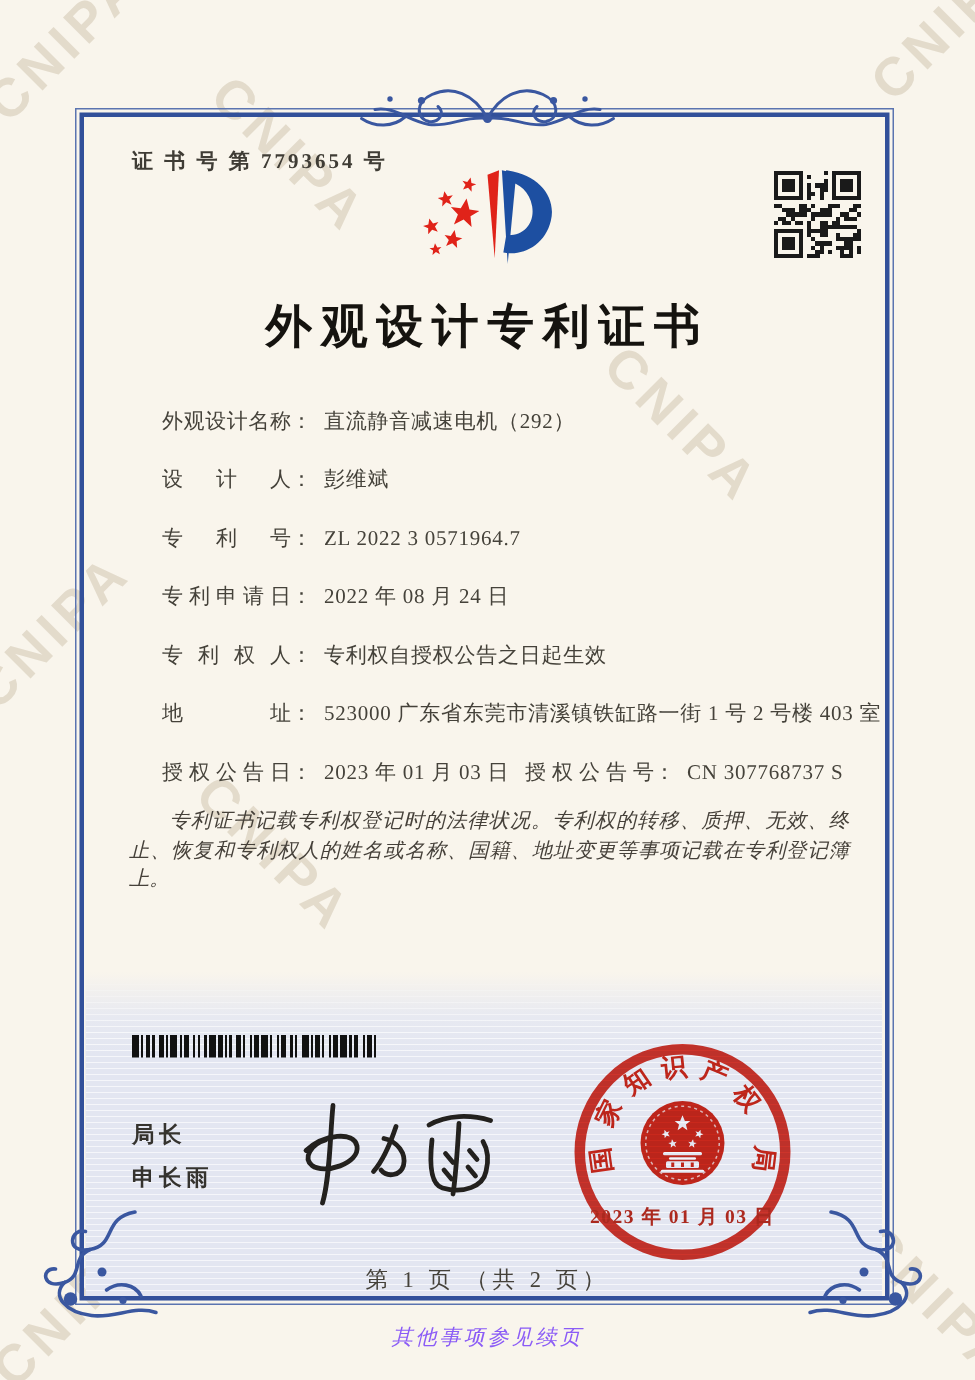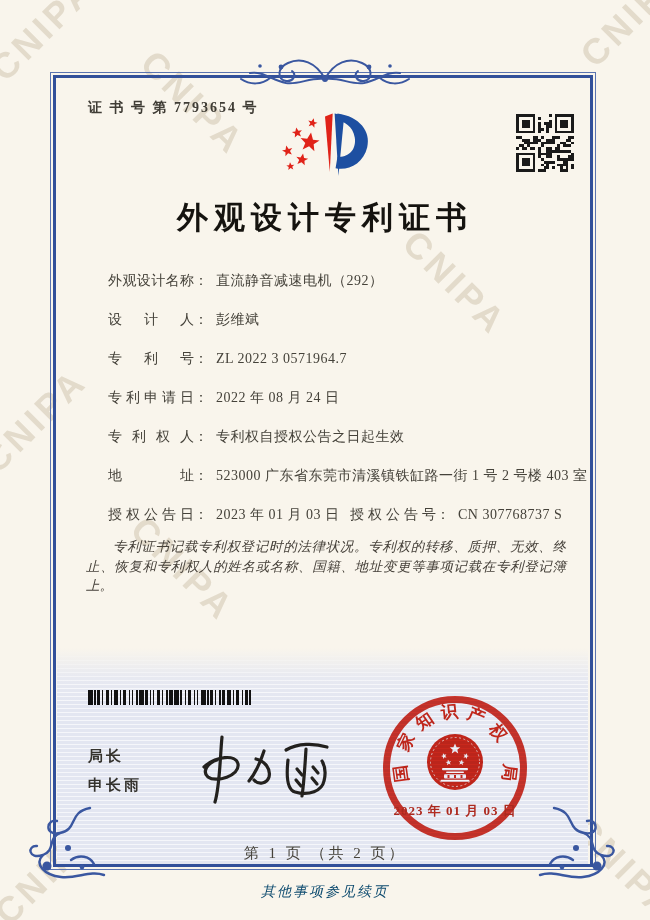--- a/index.html
+++ b/index.html
@@ -62,21 +62,21 @@
   .seal-char{
     position:absolute;left:66px;top:64px;width:20px;height:20px;
     font-size:17px;line-height:20px;text-align:center;font-weight:bold;color:#d2291c;
   }
   .seal-emblem{position:absolute;left:50%;top:46%;transform:translate(-50%,-50%);}
   .seal-date{
     position:absolute;left:-10px;width:172px;top:110px;text-align:center;
     font-size:13px;font-weight:bold;color:#bf2d20;letter-spacing:1px;white-space:nowrap;
   }
   .page-no{position:absolute;left:0;top:844px;width:650px;text-align:center;font-size:15px;letter-spacing:3px;color:#45423a;}
-  .footer-note{position:absolute;left:0;top:883px;width:650px;text-align:center;font-style:italic;font-size:14px;letter-spacing:2px;color:#0c4a6e;}
+  .footer-note{position:absolute;left:0;top:883px;width:650px;text-align:center;font-style:italic;font-size:14px;letter-spacing:2px;color:#8b5cf6;}
 </style>
 </head>
 <body>
 
 <span class="wm up" style="left:-22px;top:8px">CNIPA</span>
 <span class="wm" style="left:128px;top:82px">CNIPA</span>
 <span class="wm up" style="left:568px;top:-6px">CNIPA</span>
 <span class="wm" style="left:390px;top:262px">CNIPA</span>
 <span class="wm up" style="left:-30px;top:400px">CNIPA</span>
 <span class="wm" style="left:118px;top:548px">CNIPA</span>

